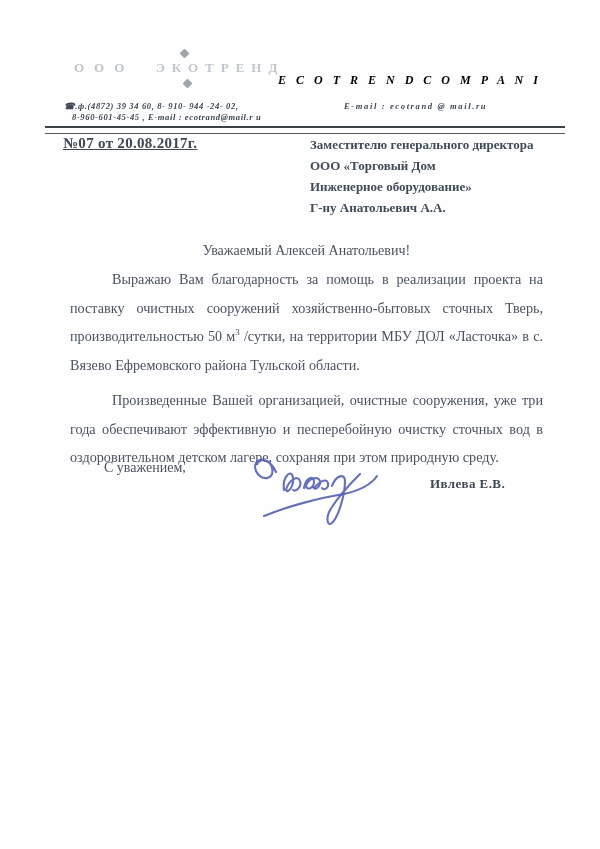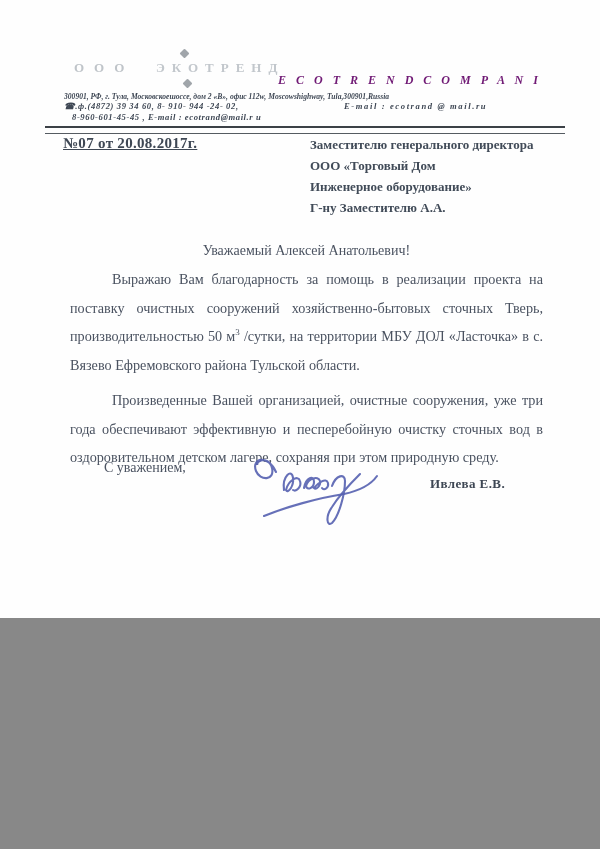--- a/index.html
+++ b/index.html
@@ -1,18 +1,18 @@
 <!DOCTYPE html>
 <html><head>
 <meta charset="utf-8">
 <style>
   html,body{margin:0;padding:0;background:#888;}
   .page{
     position:relative;
-    width:600px;height:618px;
+    width:600px;height:849px;
     margin:0 auto;
     background:#fefefe;
     font-family:"Liberation Serif","DejaVu Serif",serif;
     color:#4a5260;
     overflow:hidden;
   }
   
   .logo-ooo{
     position:absolute;left:74px;top:60px;
     font-size:13px;letter-spacing:10px;
@@ -26,21 +26,21 @@
   .diamond{
     position:absolute;width:7px;height:7px;
     background:#8f959b;transform:rotate(45deg);
     border-radius:1px;opacity:.85;
   }
   .diamond.top{left:181px;top:50px;}
   .diamond.bottom{left:184px;top:80px;}
   .company-en{
     position:absolute;left:278px;top:73px;
     font-size:12px;font-weight:bold;font-style:italic;
-    letter-spacing:3.5px;color:#701a75;white-space:nowrap;
+    letter-spacing:3.5px;color:#000000;white-space:nowrap;
   }
   .addr-line{
     position:absolute;left:64px;top:92px;width:470px;
     font-size:7.6px;font-weight:bold;font-style:italic;
     color:#3e4754;white-space:nowrap;
   }
   .phone-line1{
     position:absolute;left:64px;top:101px;
     font-size:8.6px;font-weight:bold;font-style:italic;
     color:#3e4754;letter-spacing:.6px;white-space:nowrap;
@@ -107,33 +107,32 @@
 <body>
 
 <div class="page">
 
   <div class="logo-ooo">ООО</div>
   <div class="logo-name">ЭКОТРЕНД</div>
   <div class="diamond top"></div>
   <div class="diamond bottom"></div>
 
   <div class="company-en">E C O T R E N D   C O M P A N I</div>
-  <div class="addr-line">300901, РФ, г. Тула, Московскоешоссе, дом 2 «В», офис 112w, Moscowshighway, Tula,300901,Russia</div>
   <div class="phone-line1"><span>☎</span><span>.ф.(4872) 39 34 60,  8- 910- 944 -24- 02,</span></div>
   <div class="phone-line2">8-960-601-45-45 , E-mail : ecotrand@mail.r u</div>
   <div class="email-right">E-mail : ecotrand @ mail.ru</div>
   <div class="head-rule"></div>
 
   <div class="ref-number">№07 от 20.08.2017г.</div>
 
   <div class="recipient">
     <div>Заместителю генерального директора</div>
     <div>ООО «Торговый Дом</div>
     <div>Инженерное оборудование»</div>
-    <div>Г-ну Заместителю А.А.</div>
+    <div>Г-ну Анатольевич А.А.</div>
   </div>
 
   <div class="salutation">Уважаемый Алексей Анатольевич!</div>
 
   <div class="body-text">
     <p><span>Выражаю Вам благодарность за помощь в реализации проекта на поставку очистных сооружений хозяйственно-бытовых сточных Тверь, производительностью 50 м</span><sup>3</sup><span> /сутки, на территории МБУ ДОЛ «Ласточка» в с. Вязево Ефремовского района Тульской области.</span></p>
     <p>Произведенные Вашей организацией, очистные сооружения, уже три года обеспечивают эффективную и песперебойную очистку сточных вод в оздоровительном детском лагере, сохраняя при этом природную среду.</p>
   </div>
 
   <div class="signoff-left">

